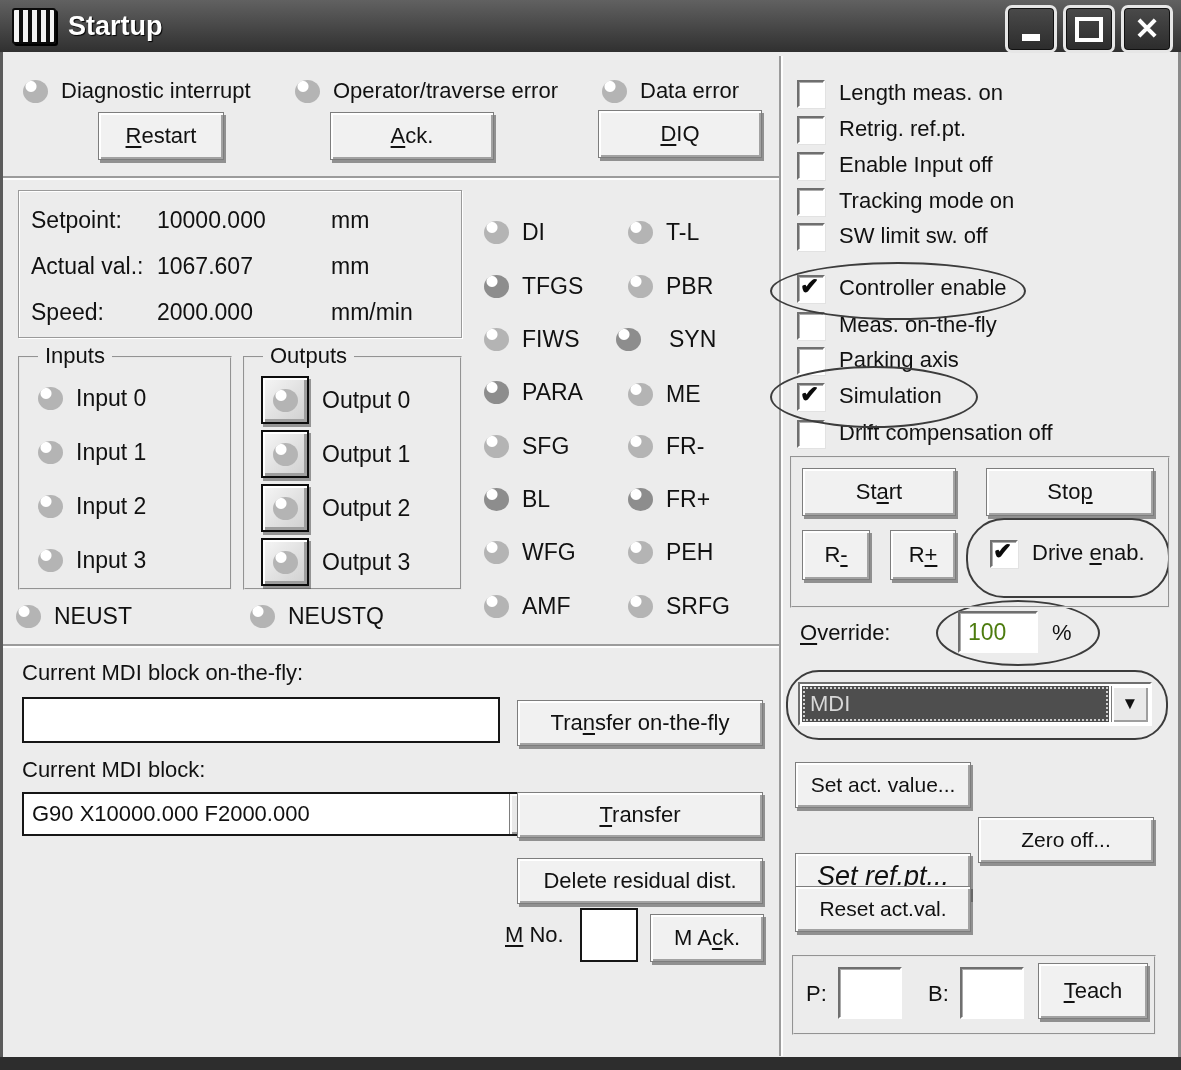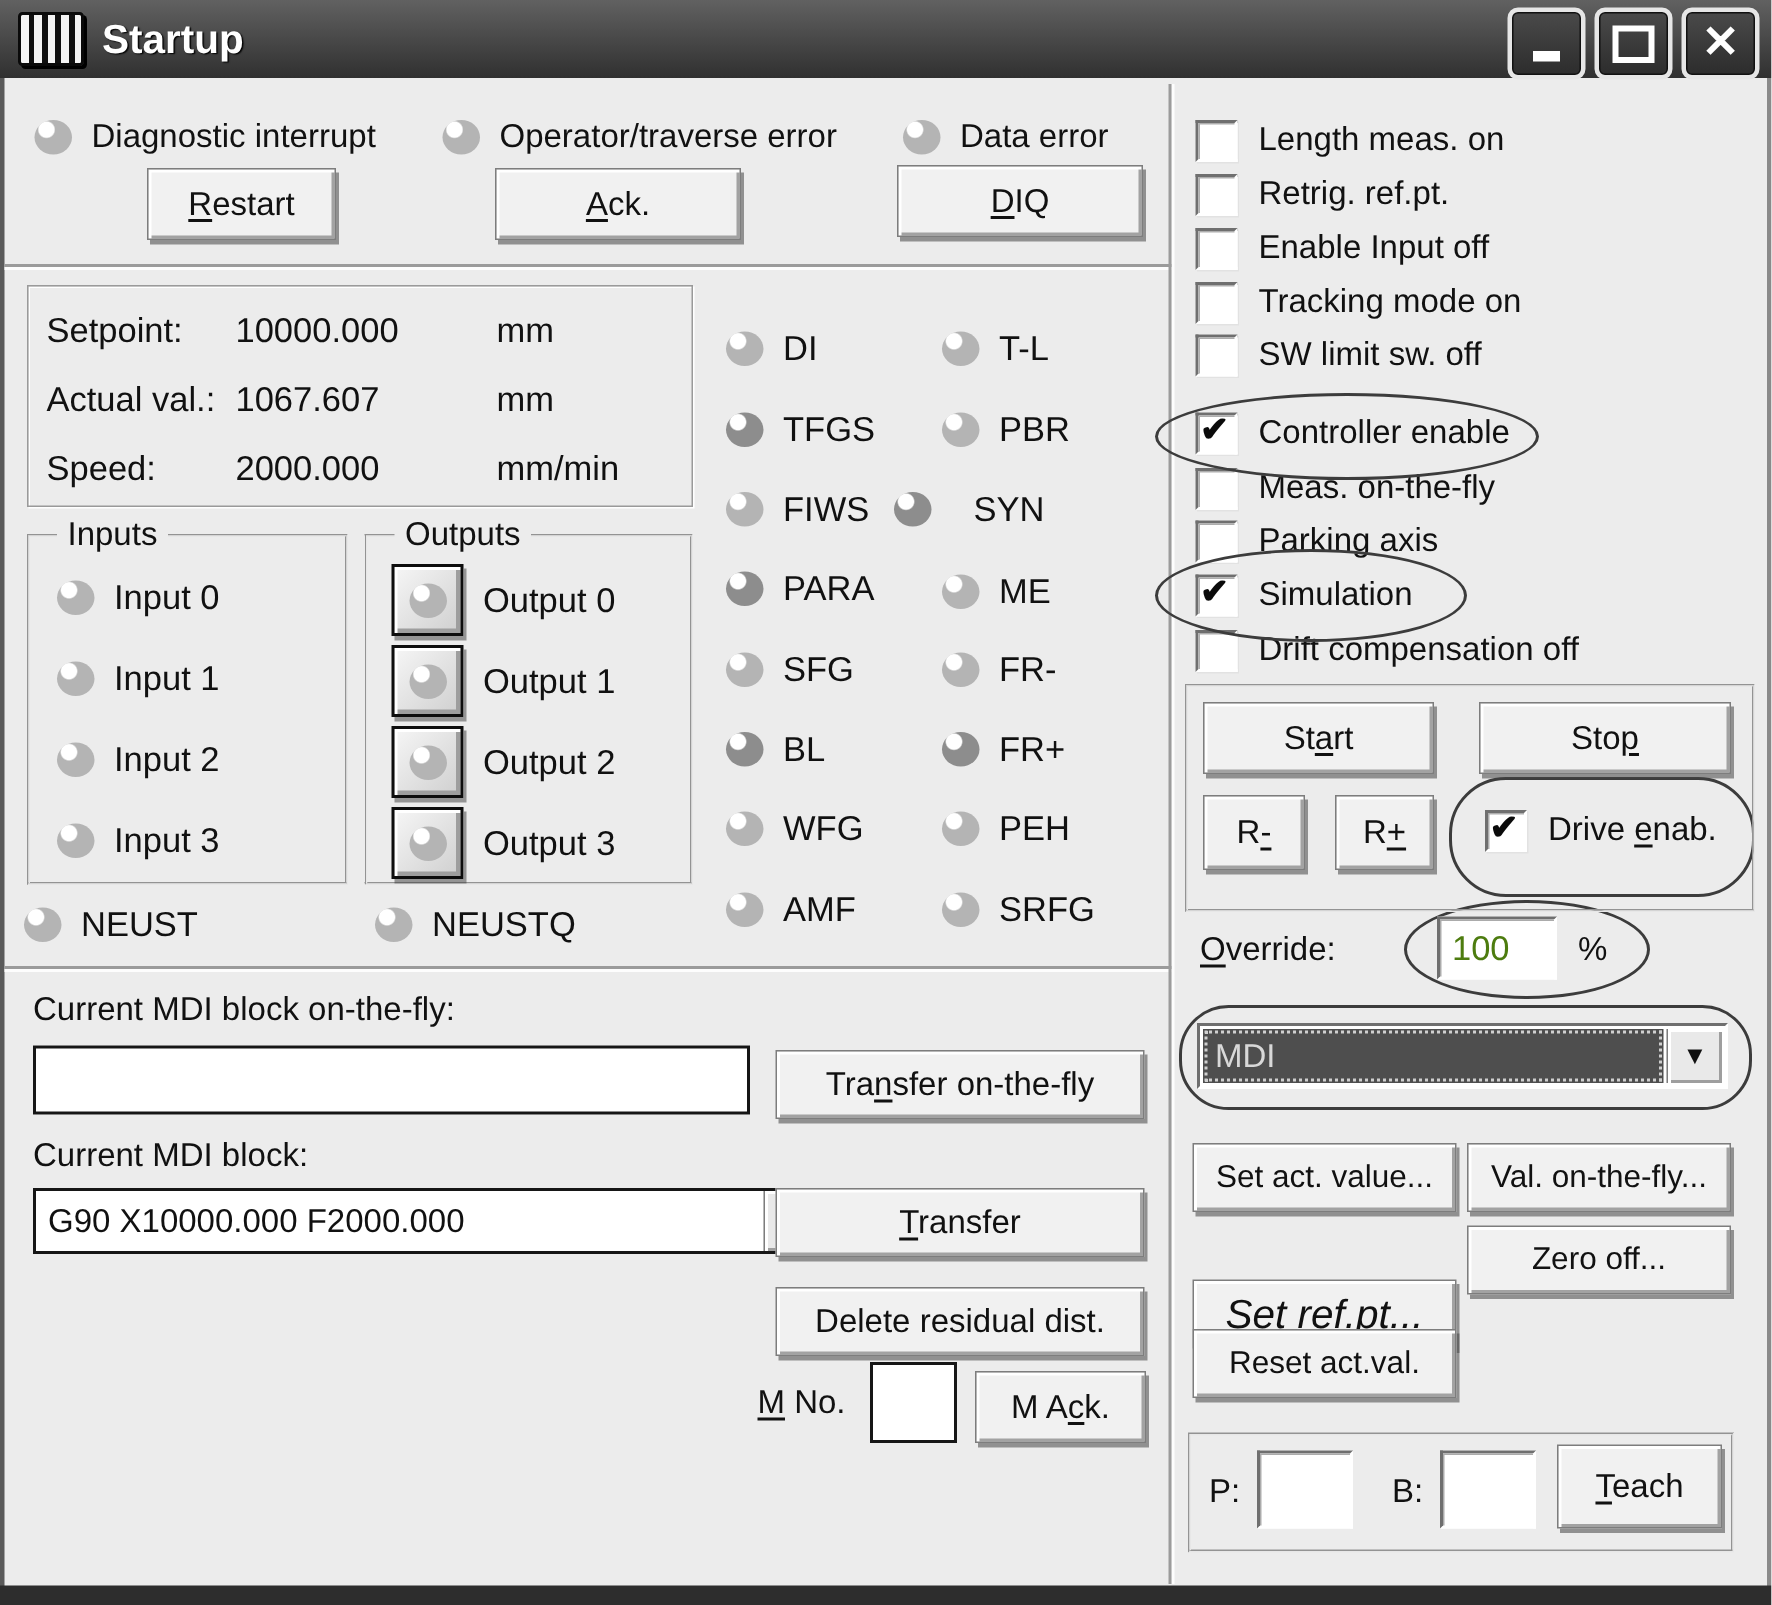--- a/index.html
+++ b/index.html
@@ -211,21 +211,21 @@
     </div>
 
   <div class="ledrow" style="left:628px;top:219px;">
       <span class="led"></span>
       <span>T-L</span>
     </div>
   <div class="ledrow" style="left:628px;top:273px;">
       <span class="led"></span>
       <span>PBR</span>
     </div>
-  <div class="ledrow" style="left:596px;top:326px;gap:28px;">
+  <div class="ledrow" style="left:616px;top:326px;gap:28px;">
       <span class="led on"></span>
       <span>SYN</span>
     </div>
   <div class="ledrow" style="left:628px;top:381px;">
       <span class="led"></span>
       <span>ME</span>
     </div>
   <div class="ledrow" style="left:628px;top:433px;">
       <span class="led"></span>
       <span>FR-</span>
@@ -339,23 +339,20 @@
   <div class="combo-dark" style="left:798px;top:682px;width:354px;height:44px;">
     <div class="field">MDI</div>
     <div class="drop" style="margin-left:2px;">
         <span>▼</span>
       </div>
   </div>
 
   <div class="btn" style="left:795px;top:762px;width:174px;height:44px;font-size:21px;">
       <span>Set act. value...</span>
     </div>
-  <div class="btn" style="left:978px;top:762px;width:174px;height:44px;font-size:21px;">
-      <span>Val. on-the-fly...</span>
-    </div>
   <div class="btn" style="left:795px;top:853px;width:174px;height:44px;font-size:27px;font-style:italic;">
       <span>Set ref.pt...</span>
     </div>
   <div class="btn" style="left:978px;top:817px;width:174px;height:44px;font-size:21px;">
       <span>Zero off...</span>
     </div>
   <div class="btn" style="left:795px;top:886px;width:174px;height:44px;font-size:21px;">
       <span>Reset act.val.</span>
     </div>
 

